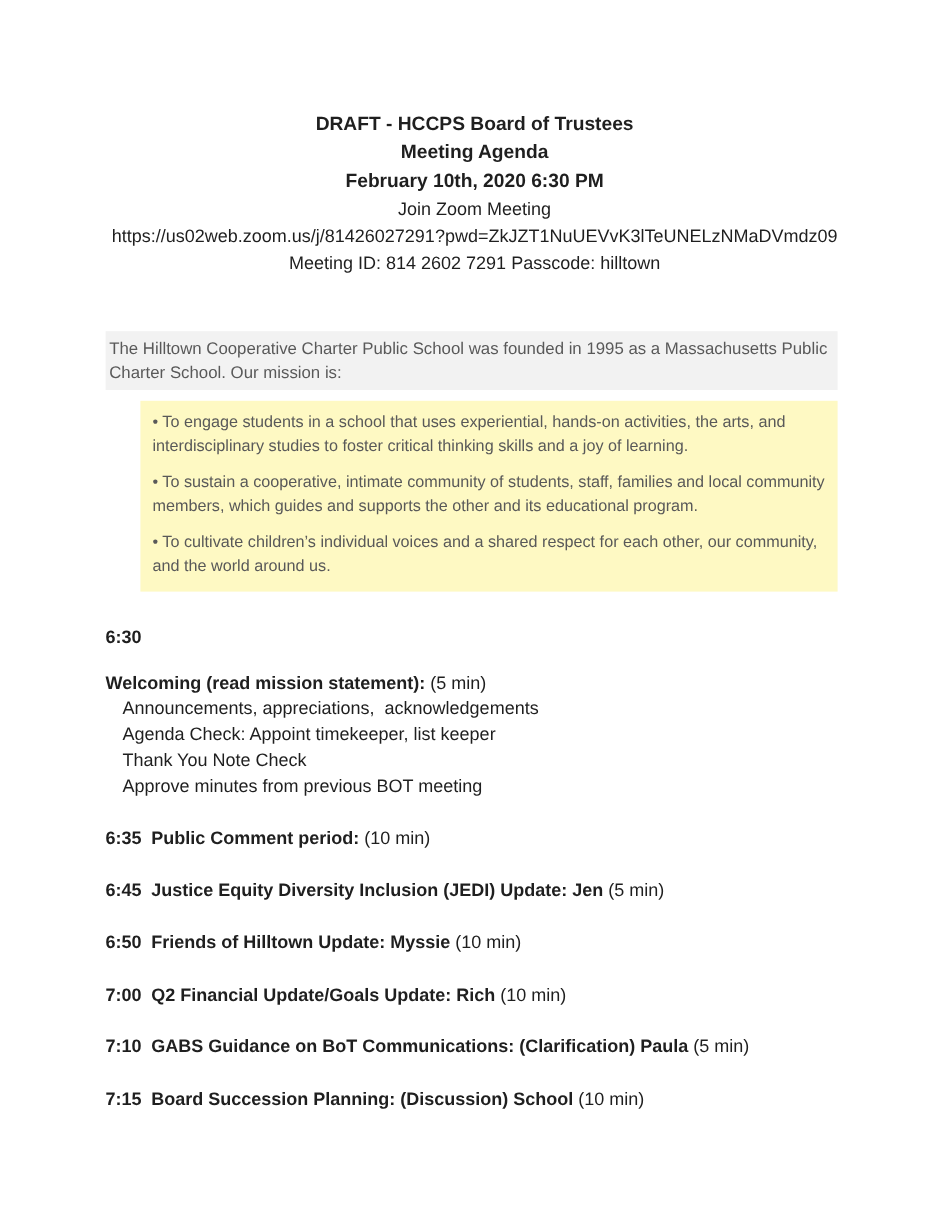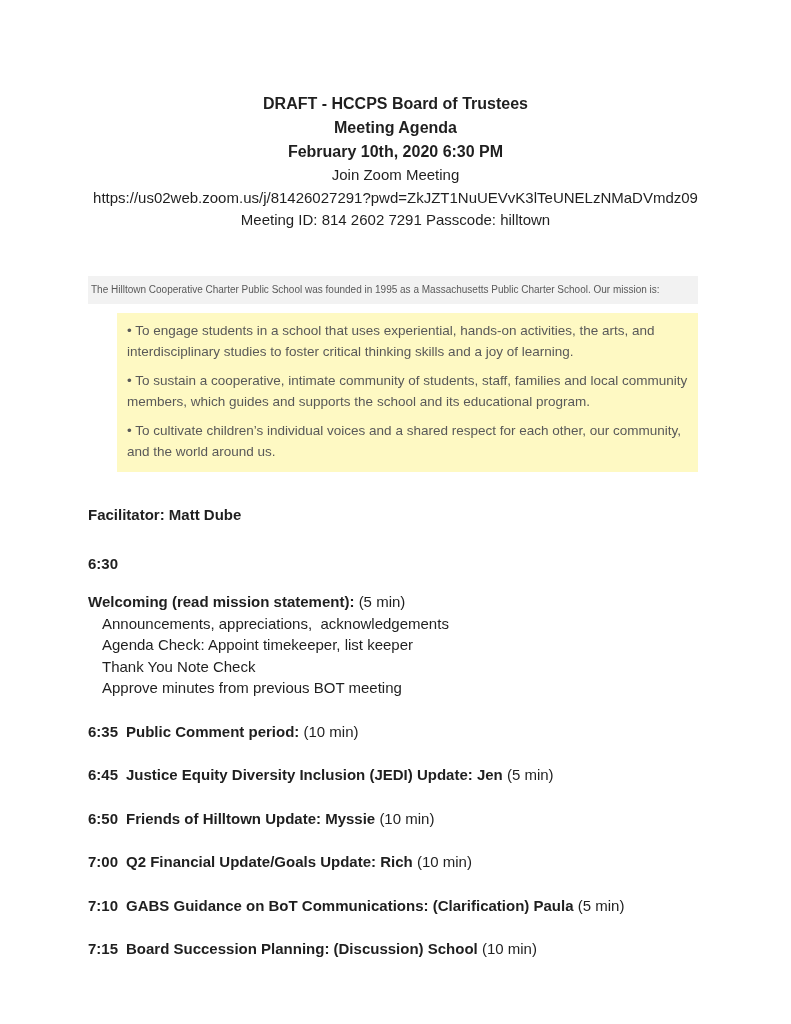--- a/index.html
+++ b/index.html
@@ -14,21 +14,21 @@
 
   
   .header { padding-top: 92px; text-align: center; }
   .header .bold-line { font-weight: bold; font-size: 16px; line-height: 24px; }
   .header .reg-line  { font-size: 15px; line-height: 22.5px; }
 
   
   .mission { margin: 20px 0 0 88px; width: 610px; }
   .mission-intro {
     background: #f2f2f2; color: #595959;
-    font-size: 10px; line-height: 20.5px;
+    font-size: 14px; line-height: 20.5px;
     padding: 4px 4px 4px 3px;
     margin-top: 44px;
   }
   .mission-bullets {
     background: #fef9c3; color: #595959;
     margin-left: 29px; width: 581px; margin-top: 9px;
     padding: 8px 8px 10px 10px;
   }
   .mission-bullet {
     font-size: 13.5px; line-height: 20.5px;
@@ -65,26 +65,25 @@
     <div class="bold-line">February 10th, 2020 6:30 PM</div>
     <div class="reg-line">Join Zoom Meeting</div>
     <div class="reg-line">https://us02web.zoom.us/j/81426027291?pwd=ZkJZT1NuUEVvK3lTeUNELzNMaDVmdz09</div>
     <div class="reg-line">Meeting ID: 814 2602 7291 Passcode: hilltown</div>
   </div>
 
   <div class="mission">
     <div class="mission-intro">The Hilltown Cooperative Charter Public School was founded in 1995 as a Massachusetts Public Charter School. Our mission is:</div>
     <div class="mission-bullets">
       <div class="mission-bullet">• To engage students in a school that uses experiential, hands-on activities, the arts, and interdisciplinary studies to foster critical thinking skills and a joy of learning.</div>
-      <div class="mission-bullet">• To sustain a cooperative, intimate community of students, staff, families and local community members, which guides and supports the school and its educational program.</div>
+      <div class="mission-bullet">• To sustain a cooperative, intimate community of students, staff, families and local community members, which guides and supports the other and its educational program.</div>
       <div class="mission-bullet">• To cultivate children’s individual voices and a shared respect for each other, our community, and the world around us.</div>
     </div>
   </div>
 
-  <div class="facilitator">Facilitator: Matt Dube</div>
 
   <div class="agenda">
 
     <div class="agenda-item first">
       <div class="agenda-time">6:30</div>
       <div class="agenda-body">
         <div><span class="agenda-title">Welcoming (read mission statement):</span> <span class="agenda-duration">(5 min)</span></div>
         <div class="agenda-subitems">
           <div class="agenda-subitem">Announcements, appreciations,  acknowledgements</div>
           <div class="agenda-subitem">Agenda Check: Appoint timekeeper, list keeper</div>

